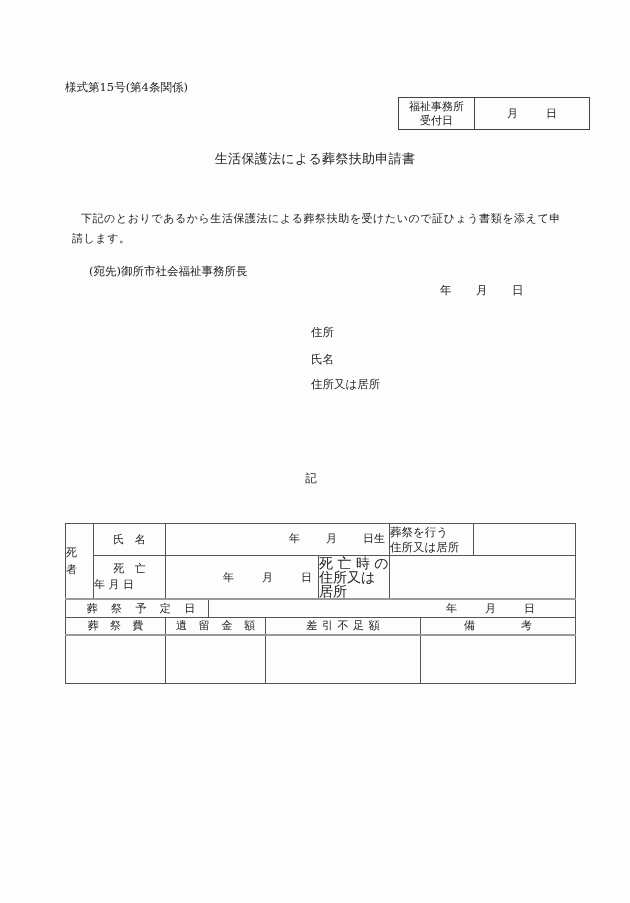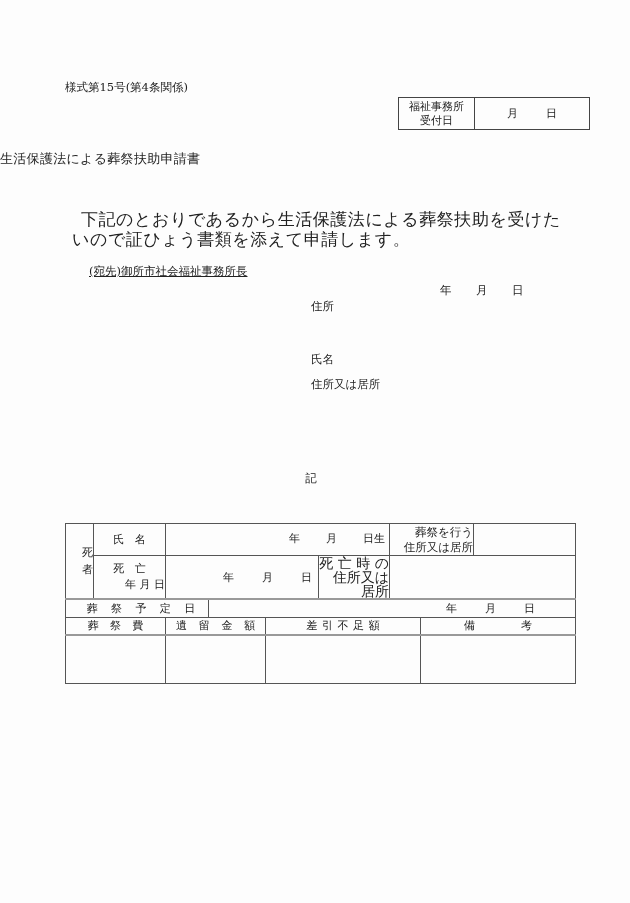--- a/index.html
+++ b/index.html
@@ -5,30 +5,30 @@
   html, body { margin: 0; padding: 0; }
   body {
     width: 630px; height: 903px; background: #fdfdfd; position: relative; overflow: hidden;
     font-family: "DejaVu Serif", "Liberation Serif", serif; color: #222; font-size: 11.5px;
   }
   .abs { position: absolute; white-space: nowrap; }
   .form-no { left: 65px; top: 80px; font-size: 11.5px; }
   .recv-box { left: 352px; top: 97px; width: 192px; height: 33px; border: 1px solid #444; box-sizing: border-box; display: flex; margin-left: 46px; }
   .recv-label { width: 76px; border-right: 1px solid #444; text-align: center; font-size: 11px; line-height: 14px; padding-top: 2px; box-sizing: border-box; }
   .recv-value { flex: 1; display: flex; align-items: center; justify-content: center; gap: 28px; font-size: 11px; }
-  .title { left: 0; width: 630px; text-align: left; top: 150px; font-size: 13px; letter-spacing: 0.3px; }
-  .body-text { left: 72px; top: 209px; font-size: 17px; line-height: 20px; white-space: normal; width: 490px; text-indent: 9px; letter-spacing: 0.55px; }
-  .addressee { left: 89px; top: 264px; text-decoration: underline; }
+  .title { left: 0; width: 630px; text-align: center; top: 150px; font-size: 13px; letter-spacing: 0.3px; }
+  .body-text { left: 72px; top: 209px; font-size: 11px; line-height: 20px; white-space: normal; width: 490px; text-indent: 9px; letter-spacing: 0.55px; }
+  .addressee { left: 89px; top: 264px; }
   .date-line { left: 440px; top: 283px; display: flex; gap: 0; }
   .date-line span { display: inline-block; }
   .applicant { left: 311px; }
   .ki { left: 0; width: 622px; text-align: center; top: 471px; }
   table.grid { position: absolute; left: 65px; top: 523px; border-collapse: collapse; table-layout: fixed; }
   table.grid td { border: 1px solid #555; padding: 0; font-size: 11px; vertical-align: middle; }
-  .c { text-align: right; }
+  .c { text-align: left; }
   .spread { display: flex; justify-content: space-around; padding: 0 10px; }
   .thick-bottom { border-bottom: 2px solid #999 !important; }
   .thick-top { border-top: 2px solid #999 !important; }
 </style>
 </head>
 <body>
 
 <div class="abs form-no">様式第15号(第4条関係)</div>
 
 <div class="abs recv-box">
@@ -47,21 +47,21 @@
 <div class="abs body-text">下記のとおりであるから生活保護法による葬祭扶助を受けたいので証ひょう書類を添えて申請します。</div>
 
 <div class="abs addressee">(宛先)御所市社会福祉事務所長</div>
 
 <div class="abs date-line">
   <span style="width:36px">年</span>
   <span style="width:36px">月</span>
   <span>日</span>
 </div>
 
-<div class="abs applicant" style="top:299px">住所</div>
+<div class="abs applicant" style="top:325px">住所</div>
 <div class="abs applicant" style="top:352px">氏名</div>
 <div class="abs applicant" style="top:377px">住所又は居所</div>
 
 <div class="abs ki">記</div>
 
 <table class="grid">
   <colgroup>
     <col style="width:28px">
       <col style="width:72px">
       <col style="width:43px">

